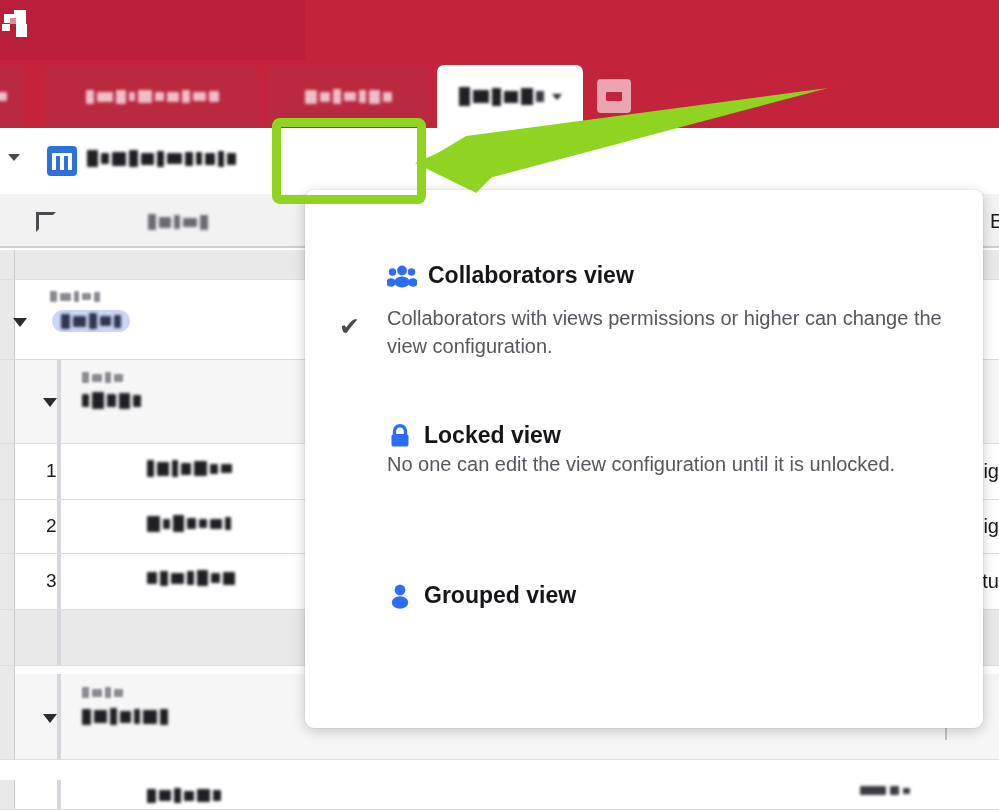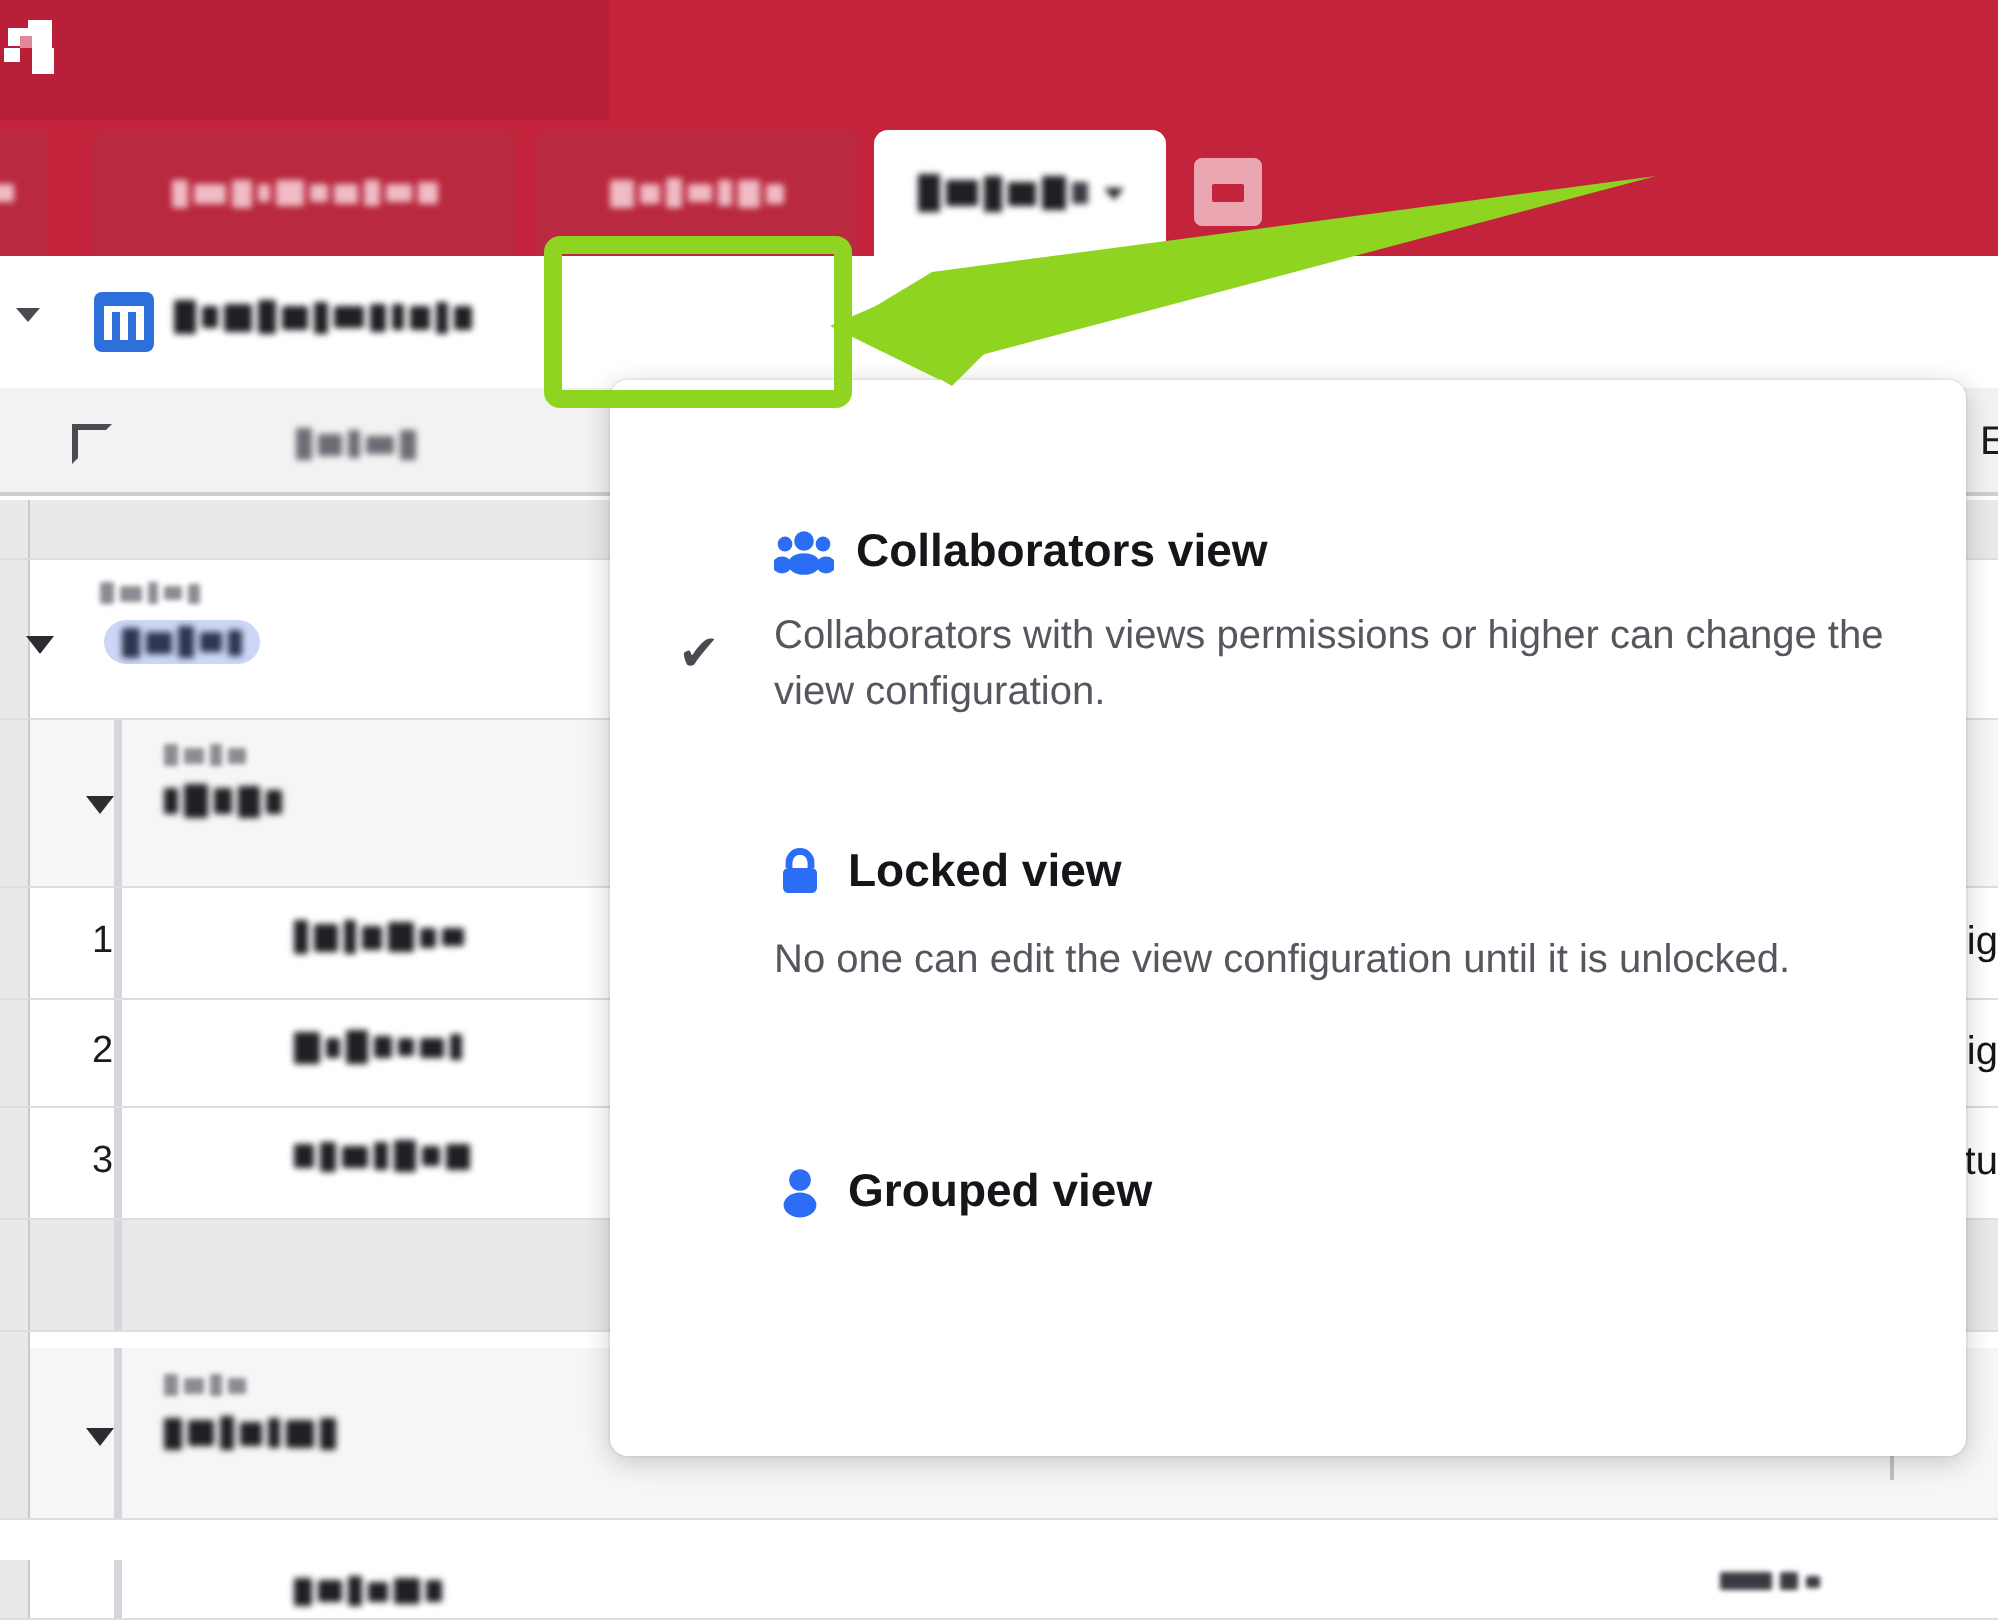--- a/index.html
+++ b/index.html
@@ -555,21 +555,21 @@
     </div>
 
     <div class="opt" style="top:232px;height:130px">
       <div class="opt-head" style="top:0px">
         <svg width="26" height="26" viewBox="0 0 26 26">
           <path d="M7.5 11V8.2a5.5 5.5 0 0 1 11 0V11" fill="none" stroke="#2b6df5" stroke-width="3.4"></path>
           <rect x="4.5" y="11" width="17" height="12.5" rx="2.6" fill="#2b6df5"></rect>
         </svg>
         <span>Locked view</span>
       </div>
-      <div class="opt-desc" style="top:44px;width:540px">No one can edit the view configuration until it is unlocked.</div>
+      <div class="opt-desc" style="top:28px;width:540px">No one can edit the view configuration until it is unlocked.</div>
     </div>
 
     <div class="opt" style="top:392px;height:140px">
       <div class="opt-head" style="top:0px">
         <svg width="26" height="26" viewBox="0 0 26 26">
           <circle cx="13" cy="7" r="5.4" fill="#2b6df5"></circle>
           <ellipse cx="13" cy="19.5" rx="8.2" ry="6.2" fill="#2b6df5"></ellipse>
         </svg>
         <span>Grouped view</span>
       </div>

